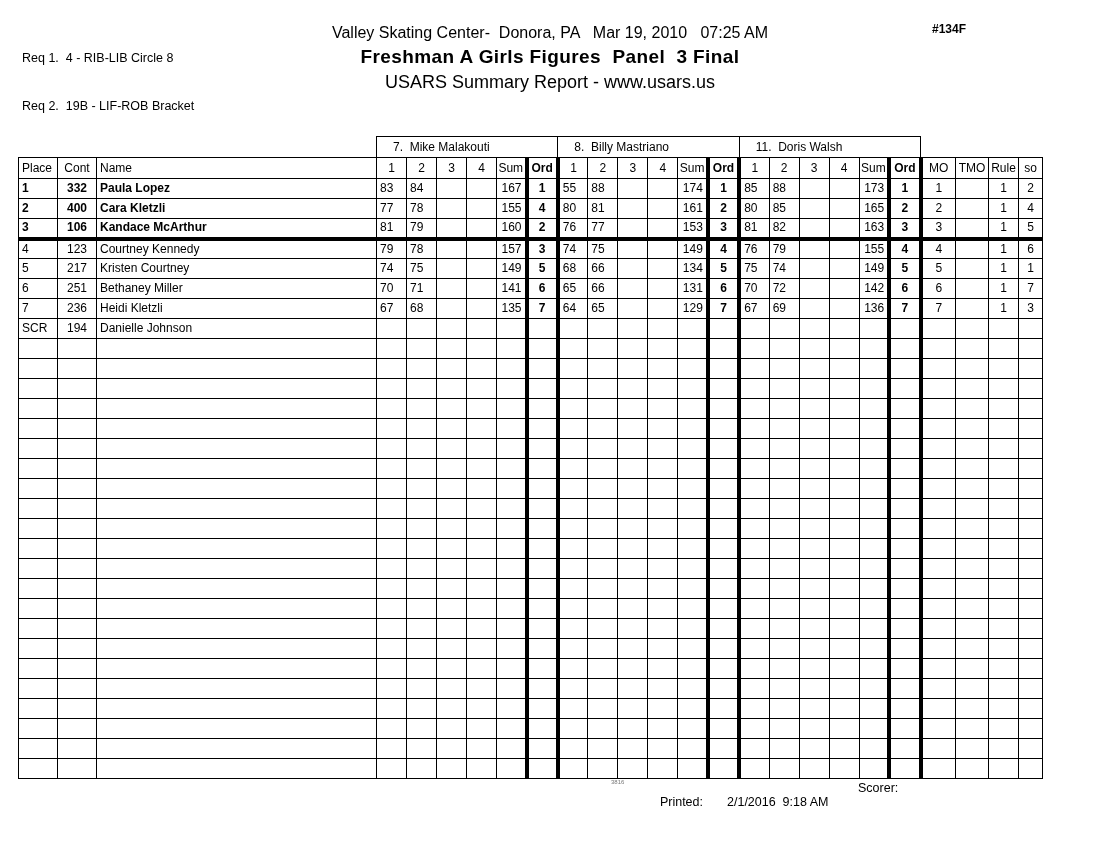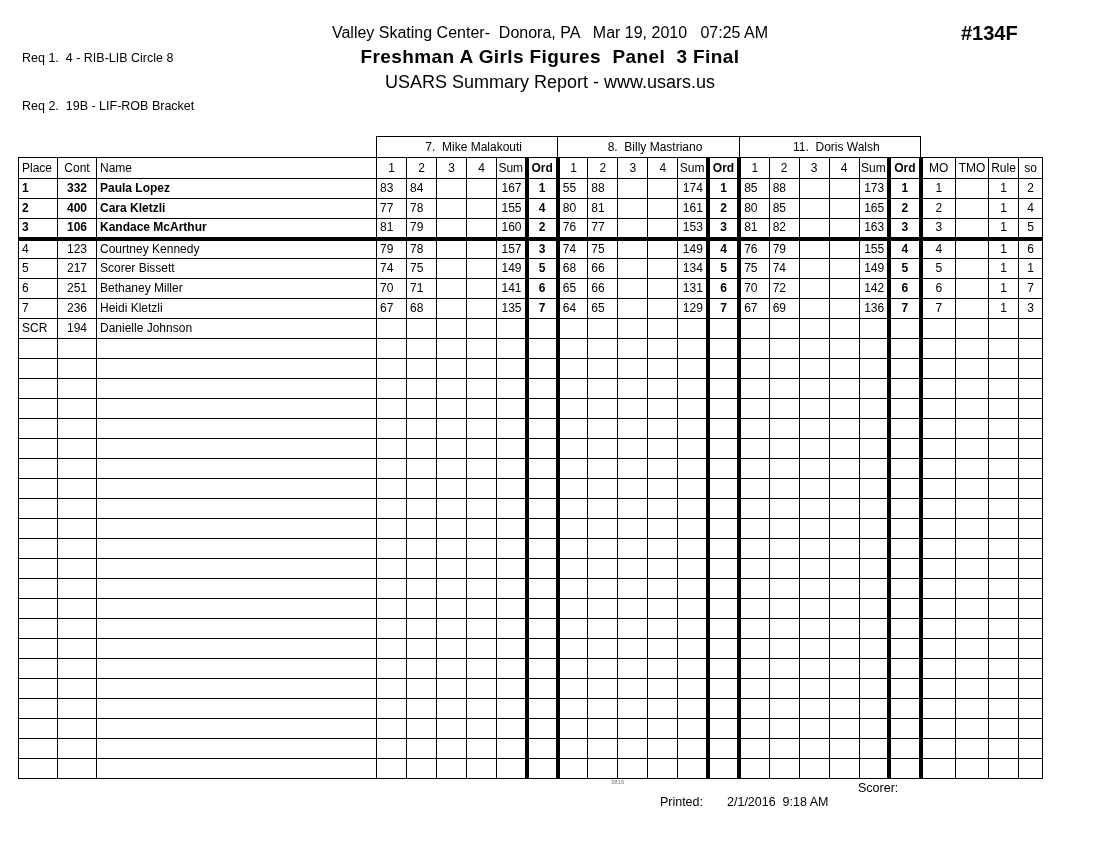--- a/index.html
+++ b/index.html
@@ -5,30 +5,30 @@
   html,body { margin:0; padding:0; background:#ffffff; }
   body { width:1100px; height:850px; font-family:"Liberation Sans","DejaVu Sans",sans-serif; color:#000; }
   .page { position:relative; width:1100px; height:850px; overflow:hidden; background:#fff; }
 
   .req-block { position:absolute; left:22px; top:18px; font-size:12.5px; line-height:16px; white-space:pre; }
   .center-head { position:absolute; left:0; top:20px; width:1100px; text-align:center; }
   .title   { font-size:17px; font-weight:bold; white-space:pre; }
   .subtitle{ font-size:16px; margin-top:4px; white-space:pre; }
   .event   { font-size:19px; font-weight:bold; margin-top:4px; letter-spacing:0.4px; white-space:pre; }
   .report  { font-size:18px; margin-top:4px; white-space:pre; }
-  .docnum  { position:absolute; left:961px; top:22px; font-size:20px; font-weight:bold; }
+  .docnum  { position:absolute; left:932px; top:22px; font-size:12px; font-weight:bold; }
 
   .tablewrap { position:absolute; left:18px; top:136px; }
   table { border-collapse:collapse; table-layout:fixed; }
   td { border:1px solid #000; font-size:12px; line-height:13px; padding:0 3px;
        overflow:hidden; white-space:nowrap; vertical-align:middle; }
   thead tr { height:21px; }
   tbody tr { height:20px; }
   td.spacer { border:none; }
-  td.jhead  { text-align:center; padding-left:16px; white-space:pre;border-radius:6px; }
+  td.jhead  { text-align:left; padding-left:16px; white-space:pre;border-radius:6px; }
   .al { text-align:left; }
   .ac { text-align:center; padding:0 1px; }
   .ar { text-align:right; padding-right:3px; }
   .b  { font-weight:bold; }
   td.ord { border-left:4px solid #000; border-right:4px solid #000; text-align:center; font-weight:bold; }
   tr.cut td { border-bottom:4px solid #000; }
 
   .foot-code   { position:absolute; left:611px; top:779px; font-size:6px; color:#777; letter-spacing:0; }
   .foot-printed{ position:absolute; left:646px; top:781px; font-size:12.5px; white-space:pre; }
   .foot-scorer { position:absolute; left:858px; top:781px; font-size:12.5px; }
@@ -222,21 +222,21 @@
             <td class="ar">155</td>
             <td class="ord">4</td>
             <td class="ac">4</td>
             <td class="ac"></td>
             <td class="ac">1</td>
             <td class="ac">6</td>
           </tr>
           <tr>
             <td class="al">5</td>
             <td class="ac">217</td>
-            <td class="al">Scorer Bissett</td>
+            <td class="al">Kristen Courtney</td>
             <td class="al">74</td>
             <td class="al">75</td>
             <td class="al"></td>
             <td class="al"></td>
             <td class="ar">149</td>
             <td class="ord">5</td>
             <td class="al">68</td>
             <td class="al">66</td>
             <td class="al"></td>
             <td class="al"></td>

